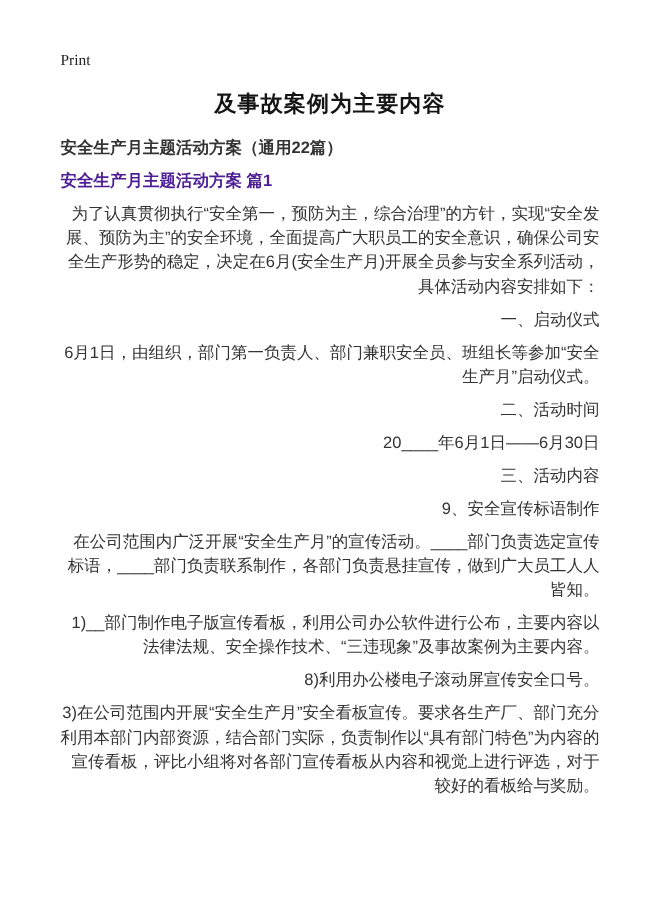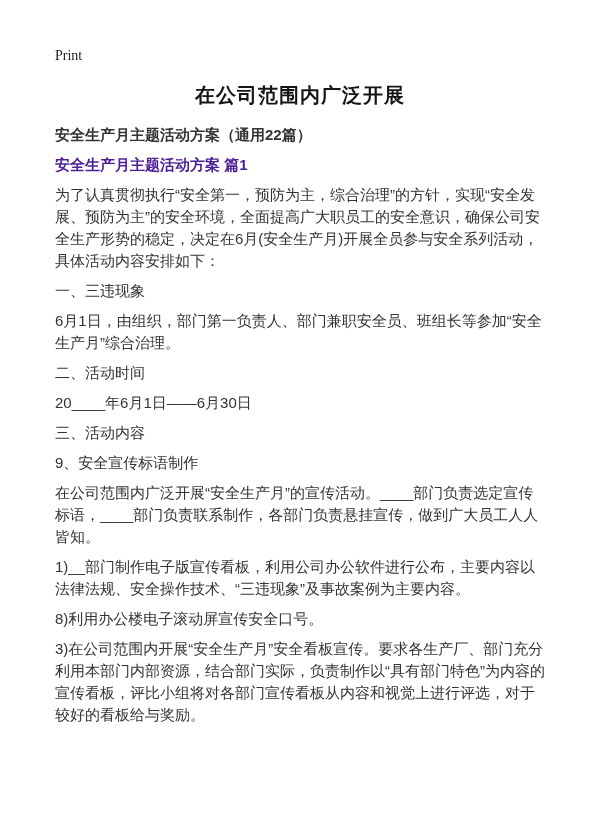--- a/index.html
+++ b/index.html
@@ -50,38 +50,39 @@
       font-weight: bold;
       color: #4c1d95;
       margin: 8px 0;
     }
     p.block {
       font-size: 15px;
       line-height: 22px;
       margin: 8px 0;
       color: #333333;
       word-break: break-all;
+      text-align: right;
     }
   </style>
 </head>
 <body>
 
 <div class="page">
 
   <span class="print-label">Print</span>
 
-  <h1 class="doc-title">在公司范围内广泛开展</h1>
+  <h1 class="doc-title">及事故案例为主要内容</h1>
 
   <p class="doc-subtitle">安全生产月主题活动方案（通用22篇）</p>
 
   <p class="section-heading">安全生产月主题活动方案 篇1</p>
 
   <p class="block">为了认真贯彻执行“安全第一，预防为主，综合治理”的方针，实现“安全发展、预防为主”的安全环境，全面提高广大职员工的安全意识，确保公司安全生产形势的稳定，决定在6月(安全生产月)开展全员参与安全系列活动，具体活动内容安排如下：</p>
-  <p class="block">一、三违现象</p>
-  <p class="block">6月1日，由组织，部门第一负责人、部门兼职安全员、班组长等参加“安全生产月”综合治理。</p>
+  <p class="block">一、启动仪式</p>
+  <p class="block">6月1日，由组织，部门第一负责人、部门兼职安全员、班组长等参加“安全生产月”启动仪式。</p>
   <p class="block">二、活动时间</p>
   <p class="block">20____年6月1日——6月30日</p>
   <p class="block">三、活动内容</p>
   <p class="block">9、安全宣传标语制作</p>
   <p class="block">在公司范围内广泛开展“安全生产月”的宣传活动。____部门负责选定宣传标语，____部门负责联系制作，各部门负责悬挂宣传，做到广大员工人人皆知。</p>
   <p class="block">1)__部门制作电子版宣传看板，利用公司办公软件进行公布，主要内容以法律法规、安全操作技术、“三违现象”及事故案例为主要内容。</p>
   <p class="block">8)利用办公楼电子滚动屏宣传安全口号。</p>
   <p class="block">3)在公司范围内开展“安全生产月”安全看板宣传。要求各生产厂、部门充分利用本部门内部资源，结合部门实际，负责制作以“具有部门特色”为内容的宣传看板，评比小组将对各部门宣传看板从内容和视觉上进行评选，对于较好的看板给与奖励。</p>
 
 </div>

